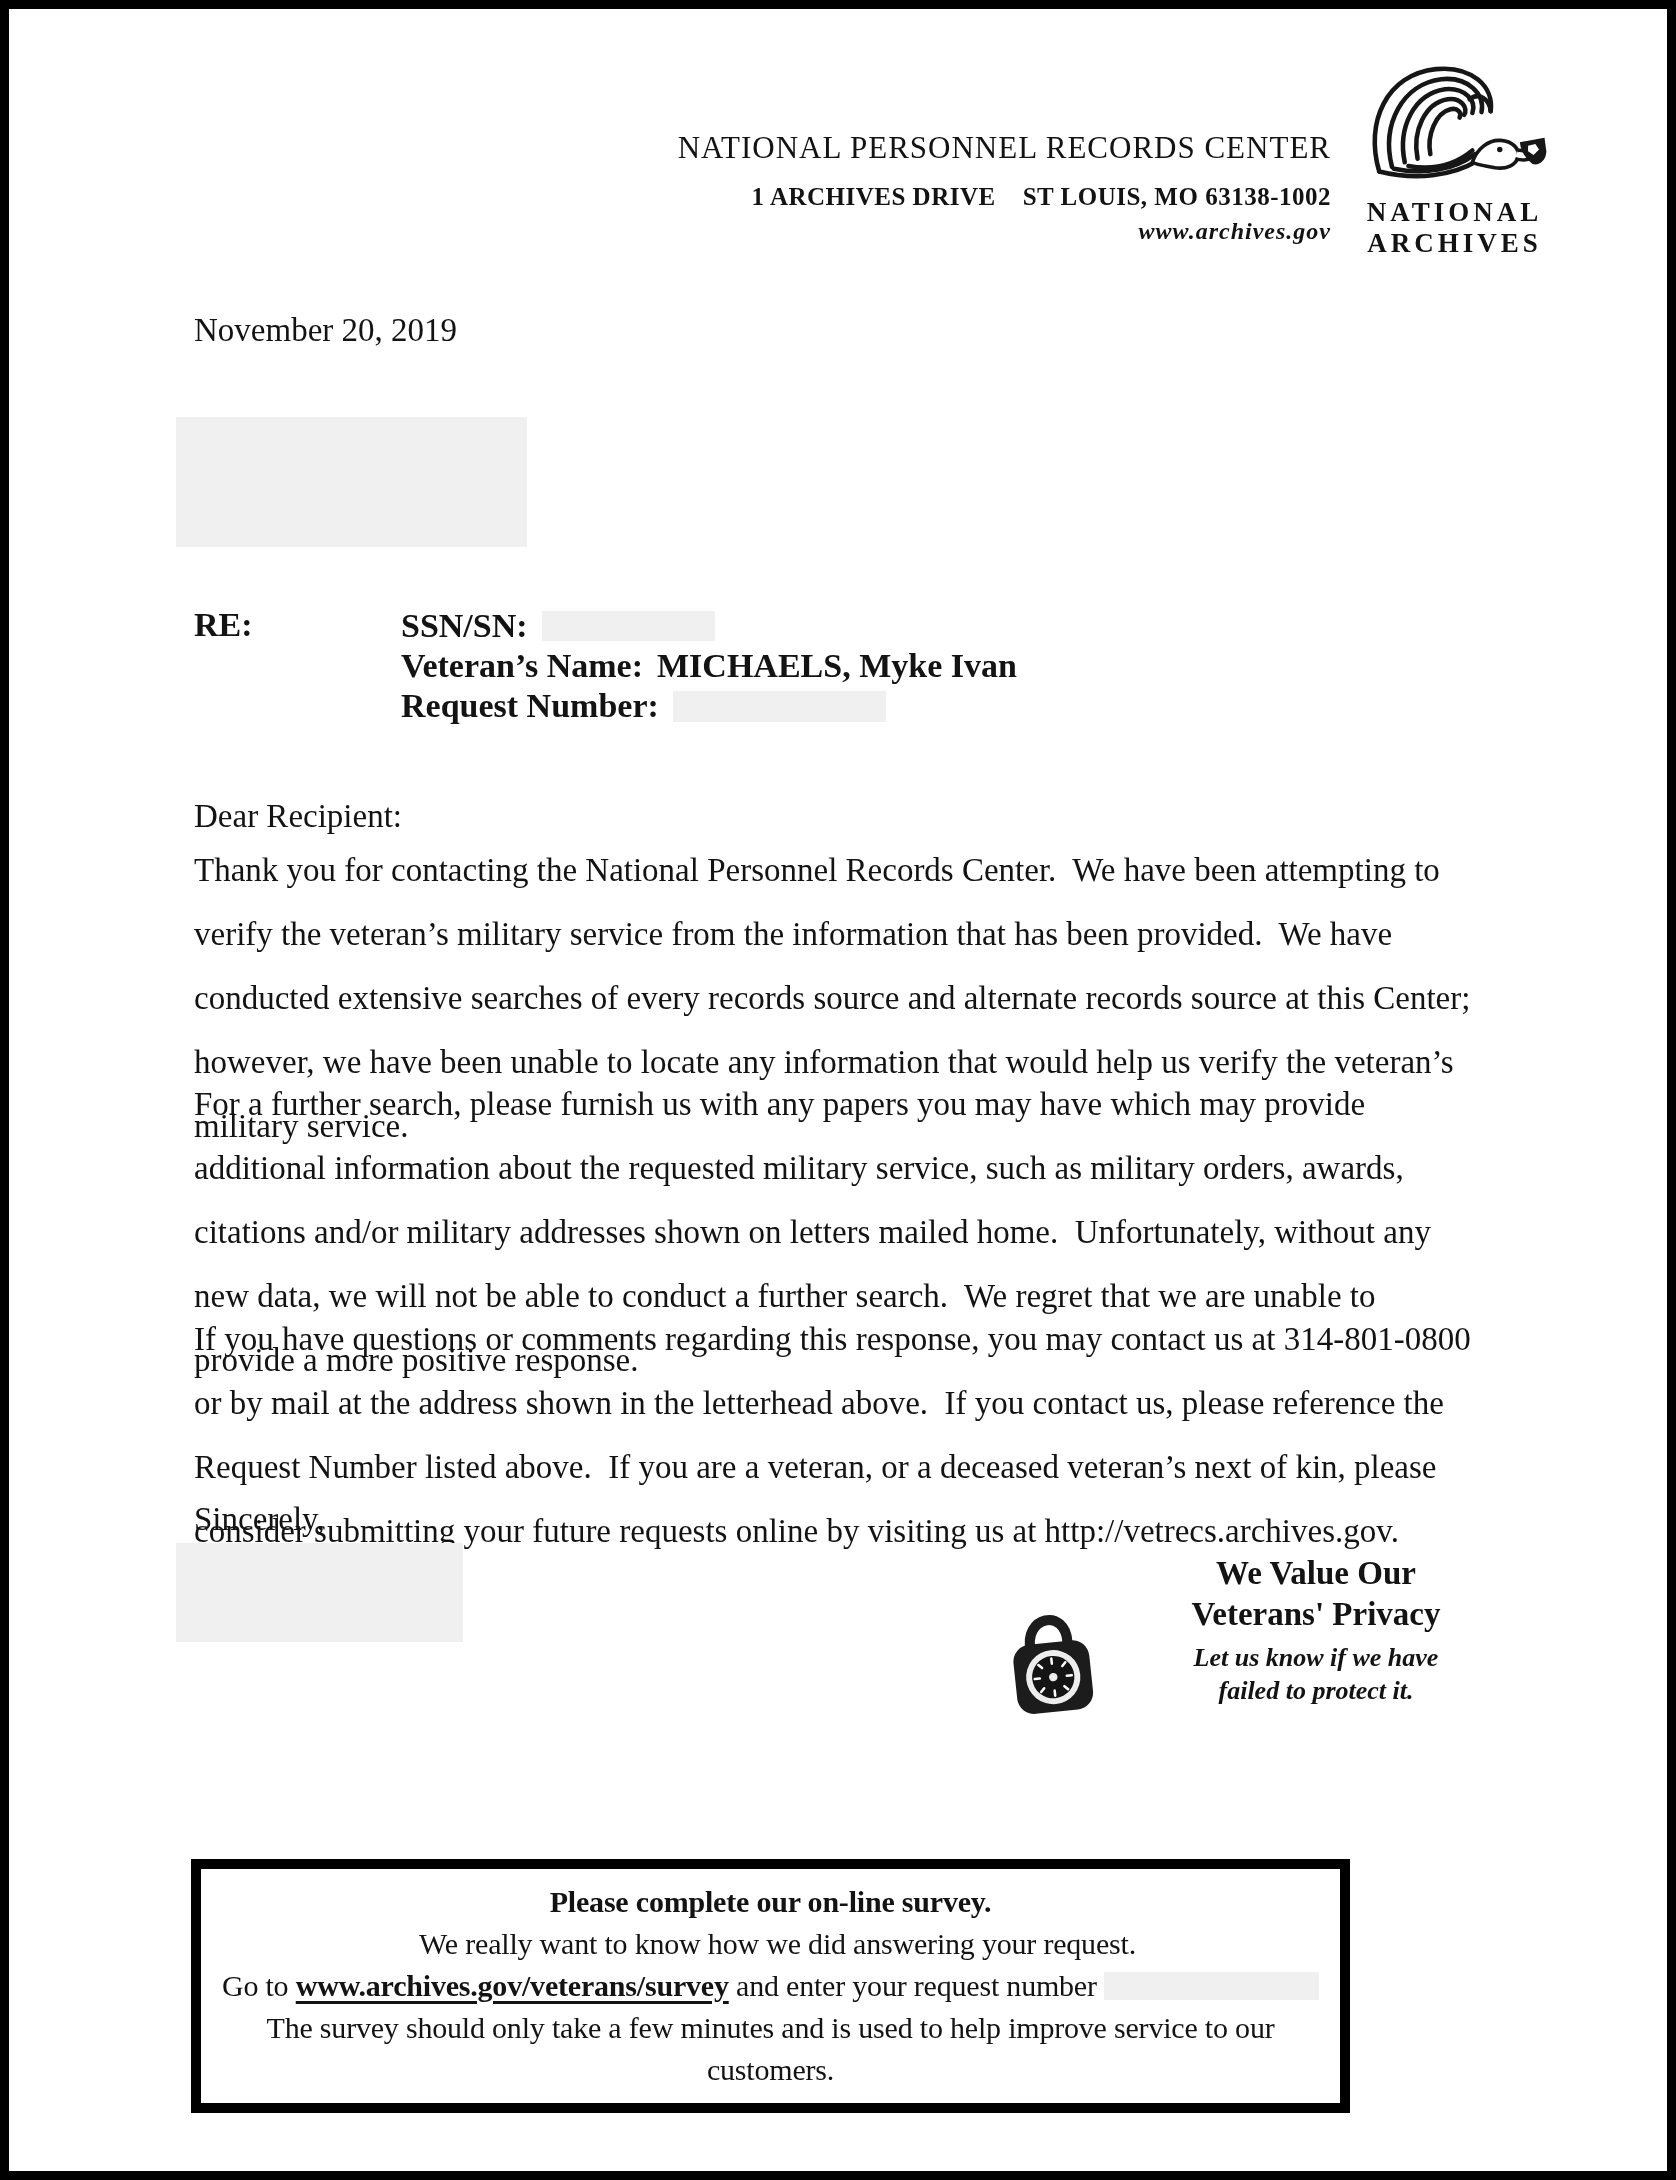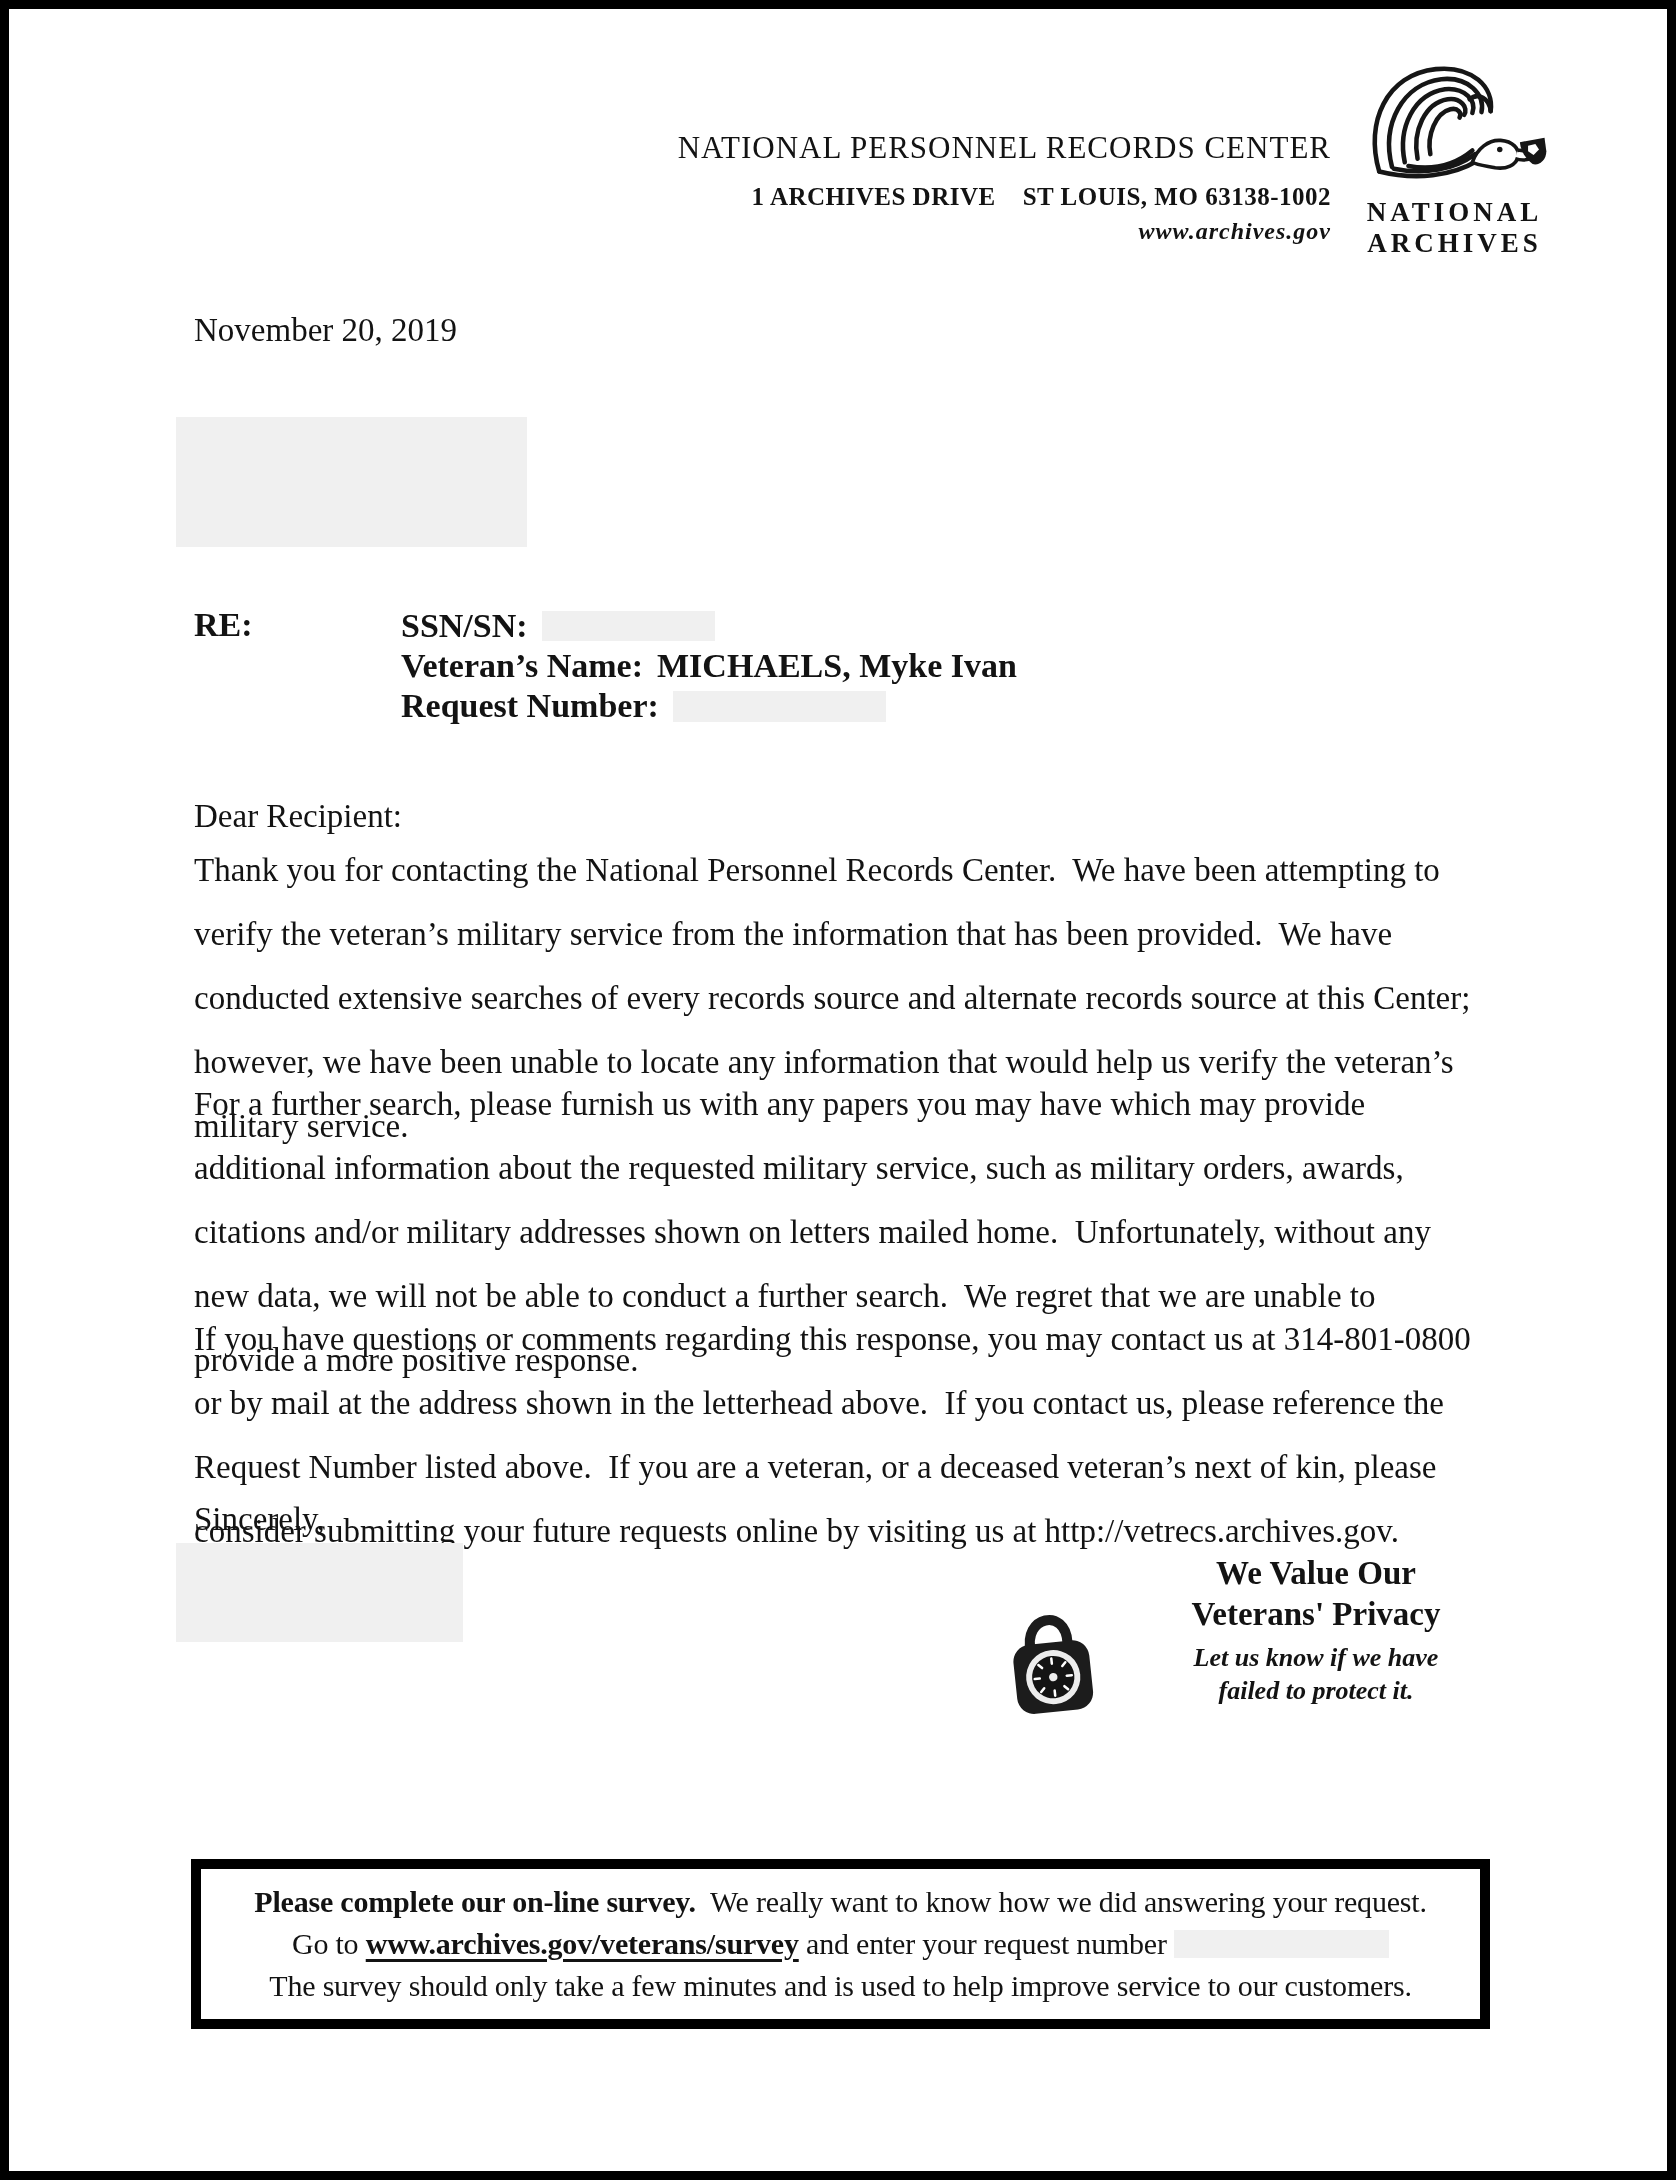--- a/index.html
+++ b/index.html
@@ -36,21 +36,21 @@
   .signer{position:absolute; left:185px; top:1652px; font-size:33px;}
   
   .privacy{position:absolute; left:995px; top:1544px; width:515px; display:flex; align-items:flex-start;}
   .privacy .lock-wrap{flex:0 0 109px; padding-top:42px;}
   .privacy-text{flex:1; text-align:center;}
   .pv-bold{font-size:33px; font-weight:bold; line-height:41px;}
   .pv-italic{font-size:26px; font-weight:bold; font-style:italic; line-height:33px;}
   .pv-italic.first{margin-top:6px;}
   
   .survey{
-    position:absolute; left:182px; top:1850px; width:1299px; box-sizing:border-box;
+    position:absolute; left:182px; top:1850px; width:1159px; box-sizing:border-box;
     border:10px solid var(--frame); padding:12px 16px; text-align:center;
     font-size:30px; line-height:42px; letter-spacing:-0.2px;
   }
   .sv-bold{font-weight:bold;}
   .pre{white-space:pre;}
   .sv-link{font-weight:bold; text-decoration:underline; text-decoration-thickness:3px; text-underline-offset:5px;}
   .survey-redact{display:inline-block; width:215px; height:28px; vertical-align:-4px;}
 </style>
 </head>
 <body>

